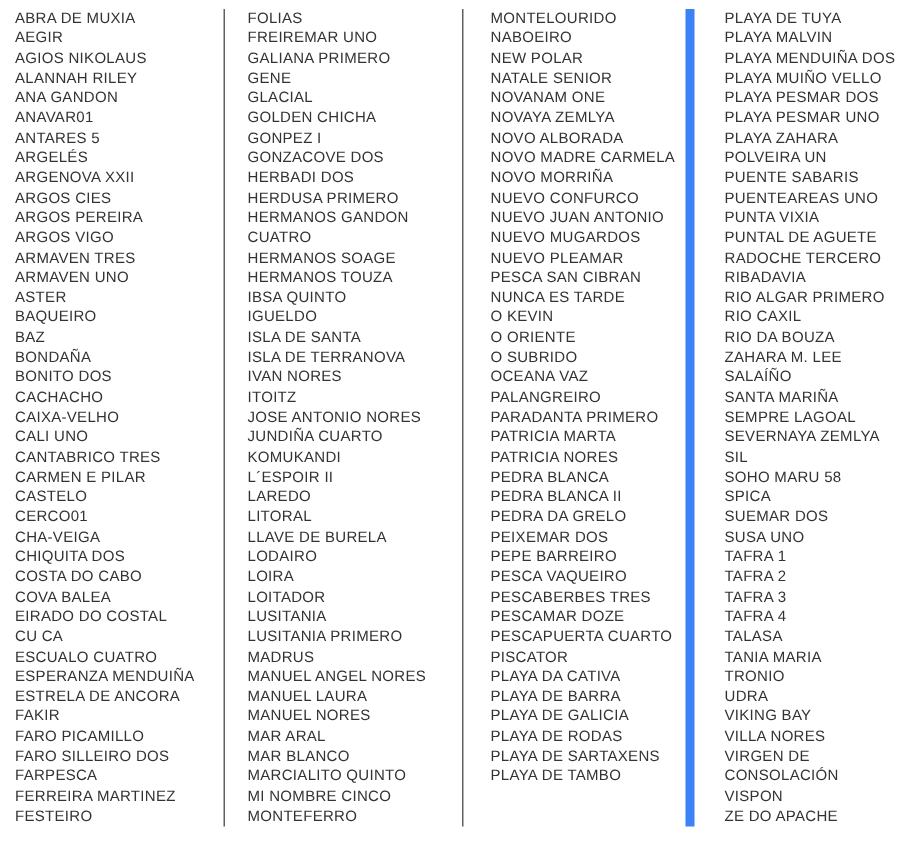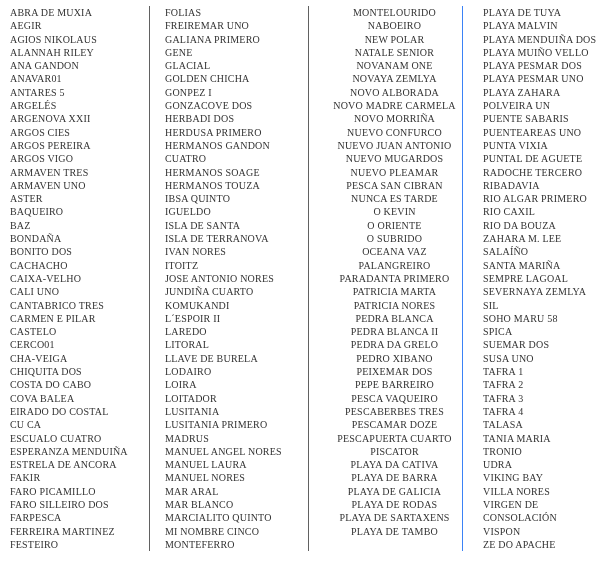--- a/index.html
+++ b/index.html
@@ -12,25 +12,24 @@
     font-family: "Liberation Sans", sans-serif;
   }
   .list {
     display: flex;
     padding-top: 6px;
     box-sizing: border-box;
   }
   .col {
     box-sizing: border-box;
     flex: 0 0 auto;
-    font-family: Liberation Serif, serif;
   }
   .col-1 { width: 150px; padding-left: 10px; border-right: 1px solid #616161; }
   .col-2 { width: 159px; padding-left: 15px; border-right: 1px solid #616161; }
-  .col-3 { width: 154px; padding-left: 18px; border-right: 1px solid #3b82f6; text-align: center; }
+  .col-3 { width: 154px; padding-left: 18px; border-right: 6px solid #3b82f6; }
   .col-4 { width: 137px; padding-left: 20px; }
   .item {
     font-size: 10px;
     line-height: 13.3px;
     color: #333333;
     letter-spacing: 0.2px;
     white-space: nowrap;
   }
 </style>
 </head>
@@ -143,21 +142,20 @@
       <div class="item">O ORIENTE</div>
       <div class="item">O SUBRIDO</div>
       <div class="item">OCEANA VAZ</div>
       <div class="item">PALANGREIRO</div>
       <div class="item">PARADANTA PRIMERO</div>
       <div class="item">PATRICIA MARTA</div>
       <div class="item">PATRICIA NORES</div>
       <div class="item">PEDRA BLANCA</div>
       <div class="item">PEDRA BLANCA II</div>
       <div class="item">PEDRA DA GRELO</div>
-      <div class="item">PEDRO XIBANO</div>
       <div class="item">PEIXEMAR DOS</div>
       <div class="item">PEPE BARREIRO</div>
       <div class="item">PESCA VAQUEIRO</div>
       <div class="item">PESCABERBES TRES</div>
       <div class="item">PESCAMAR DOZE</div>
       <div class="item">PESCAPUERTA CUARTO</div>
       <div class="item">PISCATOR</div>
       <div class="item">PLAYA DA CATIVA</div>
       <div class="item">PLAYA DE BARRA</div>
       <div class="item">PLAYA DE GALICIA</div>

